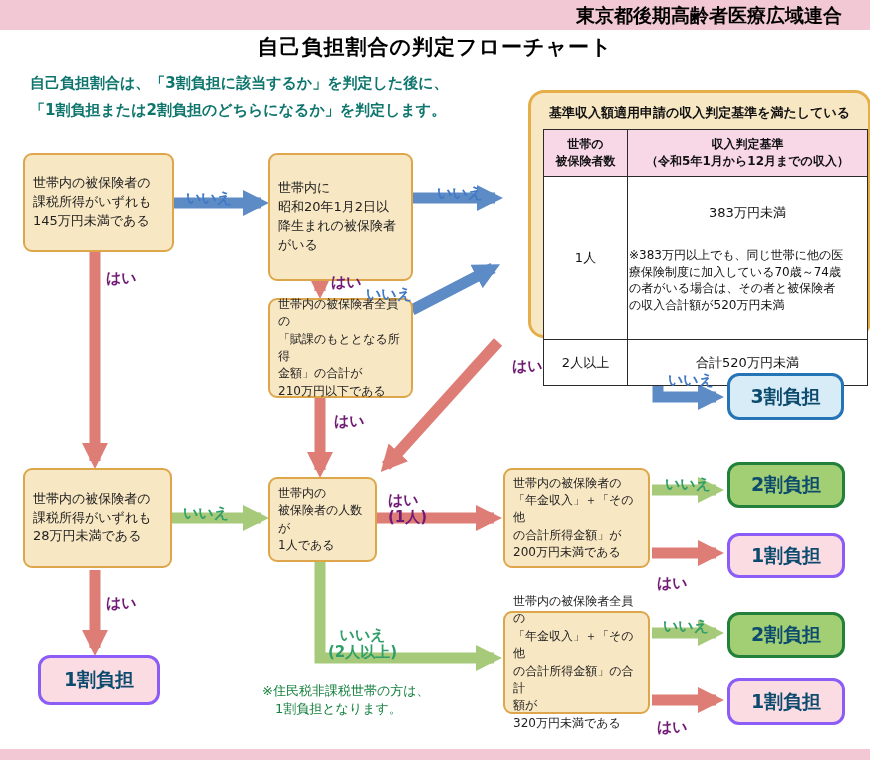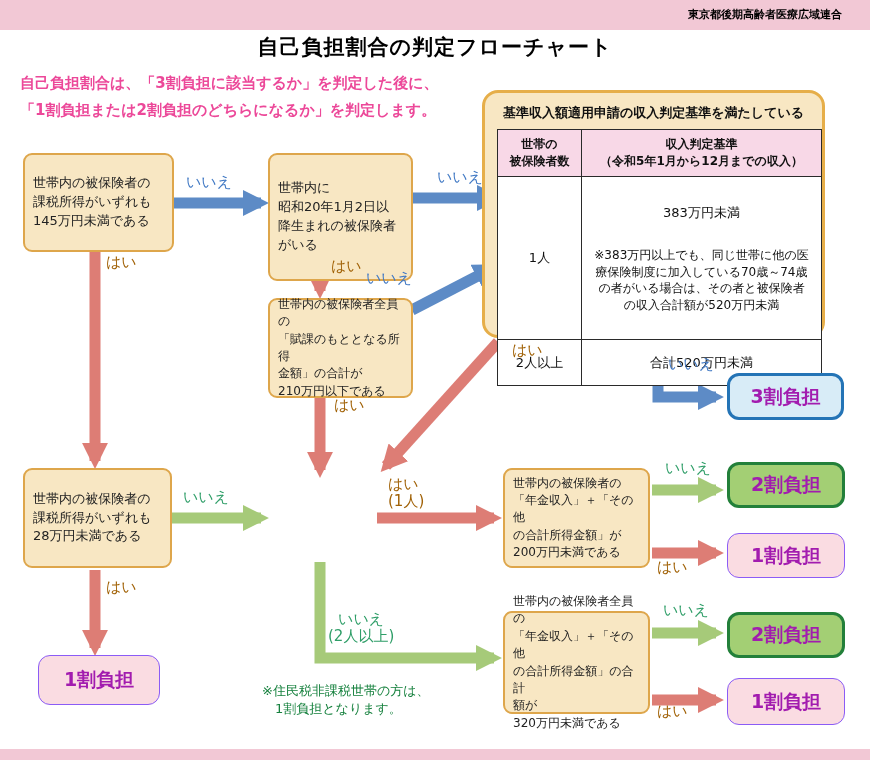--- a/index.html
+++ b/index.html
@@ -2,47 +2,47 @@
 <html><head>
 <meta charset="utf-8">
 <style>
   html,body{margin:0;padding:0;background:#fff;}
   .stage{position:relative;width:870px;height:760px;background:#fff;overflow:hidden;
          font-family:"DejaVu Sans",sans-serif;color:#1c1c1c;}
   .header-bar{position:absolute;left:0;top:0;width:870px;height:30px;background:#f2c8d5;}
   .page-title{position:absolute;left:0;top:0;width:870px;height:30px;line-height:30px;
               text-align:center;font-size:21px;font-weight:800;letter-spacing:1px;color:#000;margin-top:32px;}
   .org-name{position:absolute;right:28px;top:0;height:20px;line-height:30px;
-            font-size:11px;font-weight:800;color:#000;}
+            font-size:19px;font-weight:800;color:#000;}
   .footer-bar{position:absolute;left:0;bottom:0;width:870px;height:11px;background:#f2c8d5;}
-  .intro{position:absolute;left:20px;top:70px;font-size:15px;font-weight:700;line-height:27px;color:#ec4899;}
+  .intro{position:absolute;left:30px;top:70px;font-size:15px;font-weight:700;line-height:27px;color:#0f766e;}
   .arrows{position:absolute;left:0;top:0;z-index:1;}
   .ab{stroke:#5d8bc6;stroke-width:11;fill:none;}
   .ar{stroke:#dd7d75;stroke-width:11;fill:none;}
   .ag{stroke:#a6ca79;stroke-width:11;fill:none;}
   .qbox{position:absolute;z-index:2;background:#f8e7c3;border:2px solid #dea64b;border-radius:9px;
         display:flex;align-items:center;justify-content:flex-start;padding:4px 8px;box-sizing:border-box;
         white-space:pre-line;line-height:1.45;font-weight:500;color:#222;text-align:left;}
   .bigbox{position:absolute;z-index:2;background:#f8e7c3;border:3px solid #e6ae49;border-radius:16px;
           box-sizing:border-box;}
   .bigbox-title{margin:11px 10px 0 10px;text-align:center;font-size:13px;font-weight:600;color:#111;}
   .ctable{position:absolute;left:12px;top:36px;border-collapse:collapse;background:#fff;}
   .ctable td{border:1px solid #2a2a2a;vertical-align:middle;text-align:center;
              white-space:pre-line;color:#111;}
   .ctable .hd{background:#f8d8e7;font-size:12px;font-weight:600;line-height:1.4;margin-left:13px;}
   .c1{width:81px;} .c2{width:237px;}
   .r1main{font-size:13px;margin:7px 0 6px 0;text-align:center;}
-  .r1note{font-size:12px;line-height:16.5px;text-align:center;padding:0 6px 6px 6px;white-space:pre-line;}
+  .r1note{font-size:12px;line-height:16.5px;text-align:left;padding:0 6px 6px 0;white-space:pre-line;}
   .rbox{position:absolute;z-index:2;border-radius:12px;box-sizing:border-box;display:flex;
-        align-items:center;justify-content:center;font-size:19px;font-weight:800;color:#a21caf;}
+        align-items:center;justify-content:center;font-size:19px;font-weight:800;color:#0c4a6e;}
   .r30{background:#d8ecf7;border:3px solid #2474b6;}
   .r20{background:#a3cf74;border:3px solid #23803a;}
-  .r10{background:#fadce2;border:1px solid #8b5cf6;}
-  .lbl{position:absolute;z-index:3;font-size:15px;font-weight:400;line-height:17px;white-space:pre-line;}
-  .lblue{color:#4179c4;} .lred{color:#a16207;} .lgreen{color:#2f9e68;}
+  .r10{background:#fadce2;border:3px solid #8b5cf6;}
+  .lbl{position:absolute;z-index:3;font-size:15px;font-weight:700;line-height:17px;white-space:pre-line;margin-top:16px;}
+  .lblue{color:#4179c4;} .lred{color:#701a75;} .lgreen{color:#2f9e68;}
   .note{position:absolute;z-index:2;font-size:13px;font-weight:500;line-height:18px;
         white-space:pre-line;color:#15803d;}
 </style>
 </head>
 <body>
 
 <div class="stage">
 
   <div class="header-bar"></div>
   <div class="page-title">自己負担割合の判定フローチャート</div>
@@ -90,31 +90,34 @@
 昭和20年1月2日以
 降生まれの被保険者
 がいる</div>
   <div class="qbox" style="left:268px;top:298px;width:145px;height:100px;font-size:12px;">世帯内の被保険者全員の
 「賦課のもととなる所得
 金額」の合計が
 210万円以下である</div>
   <div class="qbox" style="left:23px;top:468px;width:149px;height:100px;font-size:13px;">世帯内の被保険者の
 課税所得がいずれも
 28万円未満である</div>
+  <div class="qbox" style="left:268px;top:477px;width:109px;height:85px;font-size:12px;">世帯内の
+被保険者の人数が
+1人である</div>
   <div class="qbox" style="left:503px;top:468px;width:147px;height:100px;font-size:12px;">世帯内の被保険者の
 「年金収入」＋「その他
 の合計所得金額」が
 200万円未満である</div>
   <div class="qbox" style="left:503px;top:611px;width:147px;height:103px;font-size:12px;">世帯内の被保険者全員の
 「年金収入」＋「その他
 の合計所得金額」の合計
 額が
 320万円未満である</div>
 
-  <div class="bigbox" style="left:482px;top:90px;width:343px;height:248px;">
+  <div class="bigbox" style="left:528px;top:90px;width:343px;height:248px;">
     <div class="bigbox-title">基準収入額適用申請の収入判定基準を満たしている</div>
     <table class="ctable">
       <tbody>
           <tr>
         <td class="hd c1" style="height:44px;">世帯の
 被保険者数</td>
         <td class="hd c2">収入判定基準
 （令和5年1月から12月までの収入）</td>
       </tr>
       <tr>

